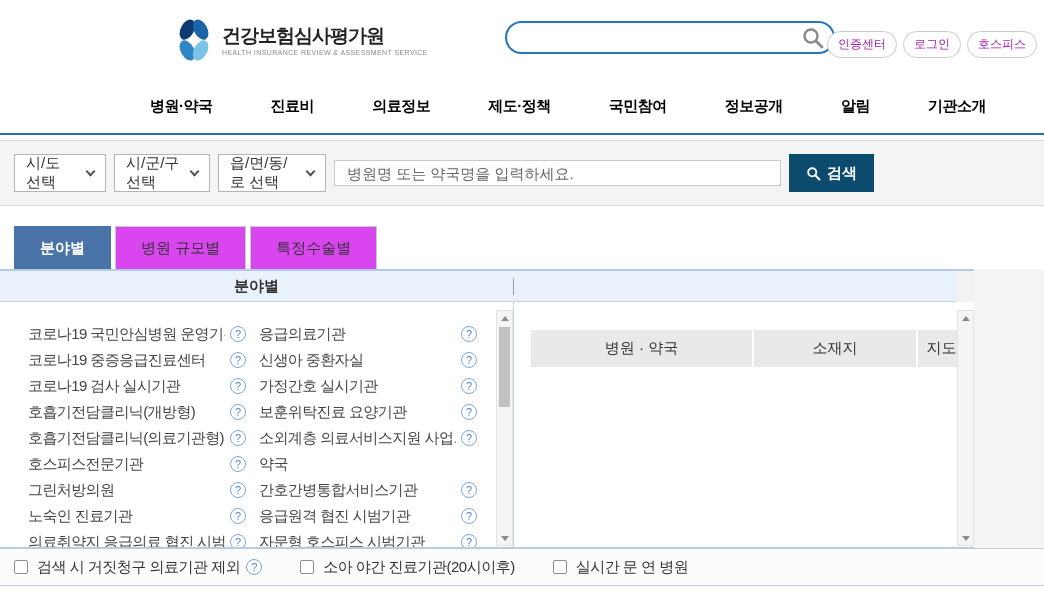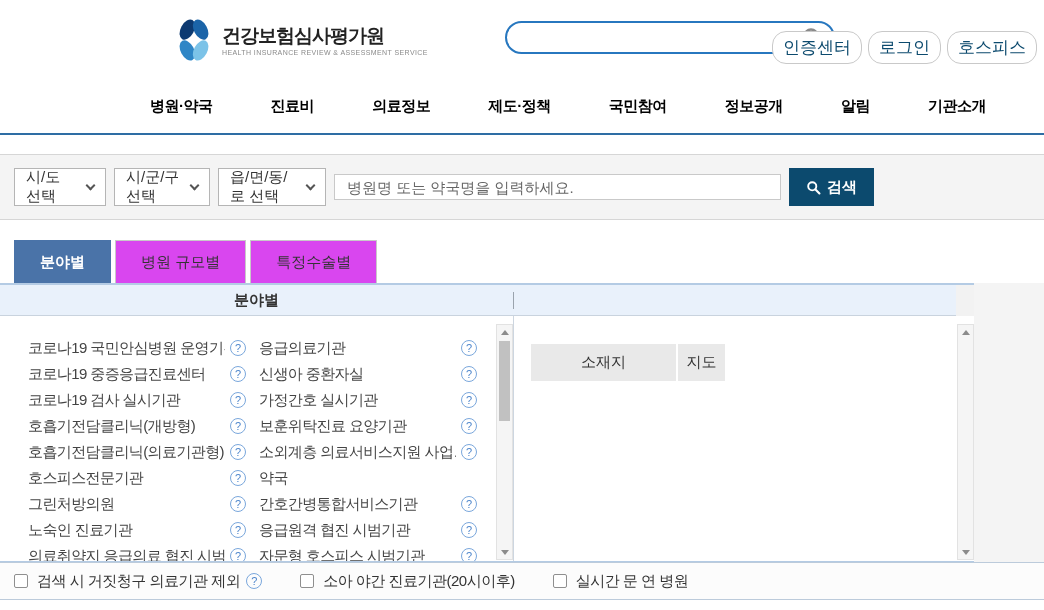--- a/index.html
+++ b/index.html
@@ -9,28 +9,28 @@
   
   .topbar{height:80px;position:relative;background:#fff;}
   .logo{position:absolute;left:176px;top:17px;display:flex;align-items:center;cursor:pointer;}
   .logo-mark{margin-right:10px;}
   .logo-title{font-size:19px;font-weight:bold;color:#222;letter-spacing:-1px;line-height:22px;}
   .logo-subtitle{font-size:7px;color:#8a8a8a;letter-spacing:.4px;margin-top:2px;}
   .topsearch{position:absolute;left:505px;top:21px;width:330px;height:33px;border:2px solid #2777bf;border-radius:17px;display:flex;align-items:center;background:#fff;padding:0 8px 0 16px;}
   .topsearch input{flex:1;border:none;outline:none;font-size:14px;height:24px;background:transparent;}
   .topsearch-btn{border:none;background:transparent;padding:0;cursor:pointer;display:flex;align-items:center;}
   .utility{position:absolute;right:7px;top:31px;display:flex;gap:6px;}
-  .util-btn{font-size:17px;color:#0c4a6e;background:#fff;border:1px solid #c9c9c9;border-radius:14px;padding:4px 10px;cursor:pointer;font-family:inherit;}
+  .util-btn{font-size:12px;color:#a21caf;background:#fff;border:1px solid #c9c9c9;border-radius:14px;padding:4px 10px;cursor:pointer;font-family:inherit;}
 
   
   .gnb{height:55px;border-bottom:2px solid #2e6da4;display:flex;align-items:center;justify-content:space-between;padding:0 58px 0 150px;}
   .gnb-item{font-size:15px;font-weight:bold;color:#000;cursor:pointer;letter-spacing:-0.5px;white-space:nowrap;}
 
   
-  .filterbar{margin-top:19px;height:66px;background:#f4f4f4;border-top:1px solid #d6d6d6;border-bottom:1px solid #d6d6d6;display:flex;align-items:center;padding:0 14px;gap:8px;}
+  .filterbar{margin-top:5px;height:66px;background:#f4f4f4;border-top:1px solid #d6d6d6;border-bottom:1px solid #d6d6d6;display:flex;align-items:center;padding:0 14px;gap:8px;}
   .fselect{height:38px;border:1px solid #b5b5b5;background:#fff;display:flex;align-items:center;justify-content:space-between;padding:0 11px;font-size:15px;color:#333;cursor:pointer;}
   .fselect .chev{width:7px;height:7px;border-right:2px solid #555;border-bottom:2px solid #555;transform:rotate(45deg);margin:-4px 0 0 8px;flex:none;}
   .keyword{flex:1;max-width:447px;height:26px;border:1px solid #c9c9c9;padding:0 12px;font-size:15px;color:#333;font-family:inherit;outline:none;}
   .keyword::placeholder{color:#666;}
   .search-btn{width:85px;height:38px;background:#0c4a6e;color:#fff;border:none;font-size:15px;font-weight:bold;display:flex;align-items:center;justify-content:center;gap:6px;cursor:pointer;font-family:inherit;}
 
   
   .tabs{margin-top:20px;display:flex;padding-left:14px;height:43px;}
   .tab{height:43px;display:flex;align-items:center;justify-content:center;font-size:15px;color:#333;background:#d946ef;border:1px solid #c9c9c9;border-bottom:none;margin-right:4px;padding:0 25px;min-width:89px;cursor:pointer;}
   .tab.active{background:#4a73a8;border-color:#4a73a8;color:#fff;font-weight:bold;}
@@ -243,21 +243,22 @@
           <div class="vs-btn vs-down">
               <span class="tri-down"></span>
             </div>
         </div>
       </div>
 
       <div class="divider-v"></div>
 
       <div class="result-area">
         <div class="rt-header" id="rtHeader">
-            <div class="rt-cell" style="width: 145px;">소재지</div>
+            <div class="rt-cell" style="width: 221px;">병원 · 약국</div>
+            <div class="rt-cell" style="width: 162px;">소재지</div>
             <div class="rt-cell" style="width: 47px;">지도</div>
           </div>
         <div class="vscroll">
           <div class="vs-btn vs-up">
               <span class="tri-up"></span>
             </div>
           <div class="vs-btn vs-down">
               <span class="tri-down"></span>
             </div>
         </div>

